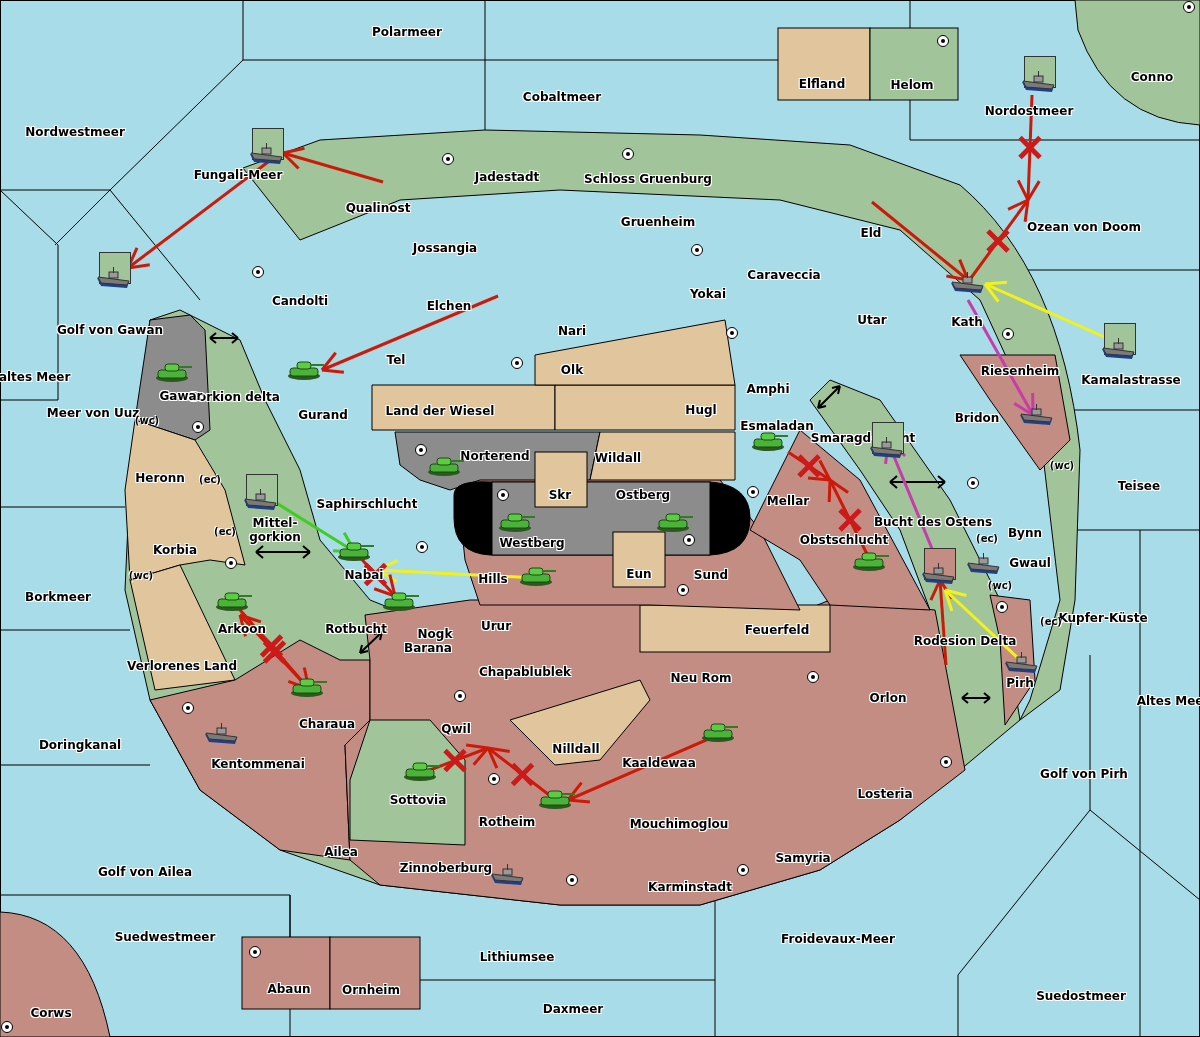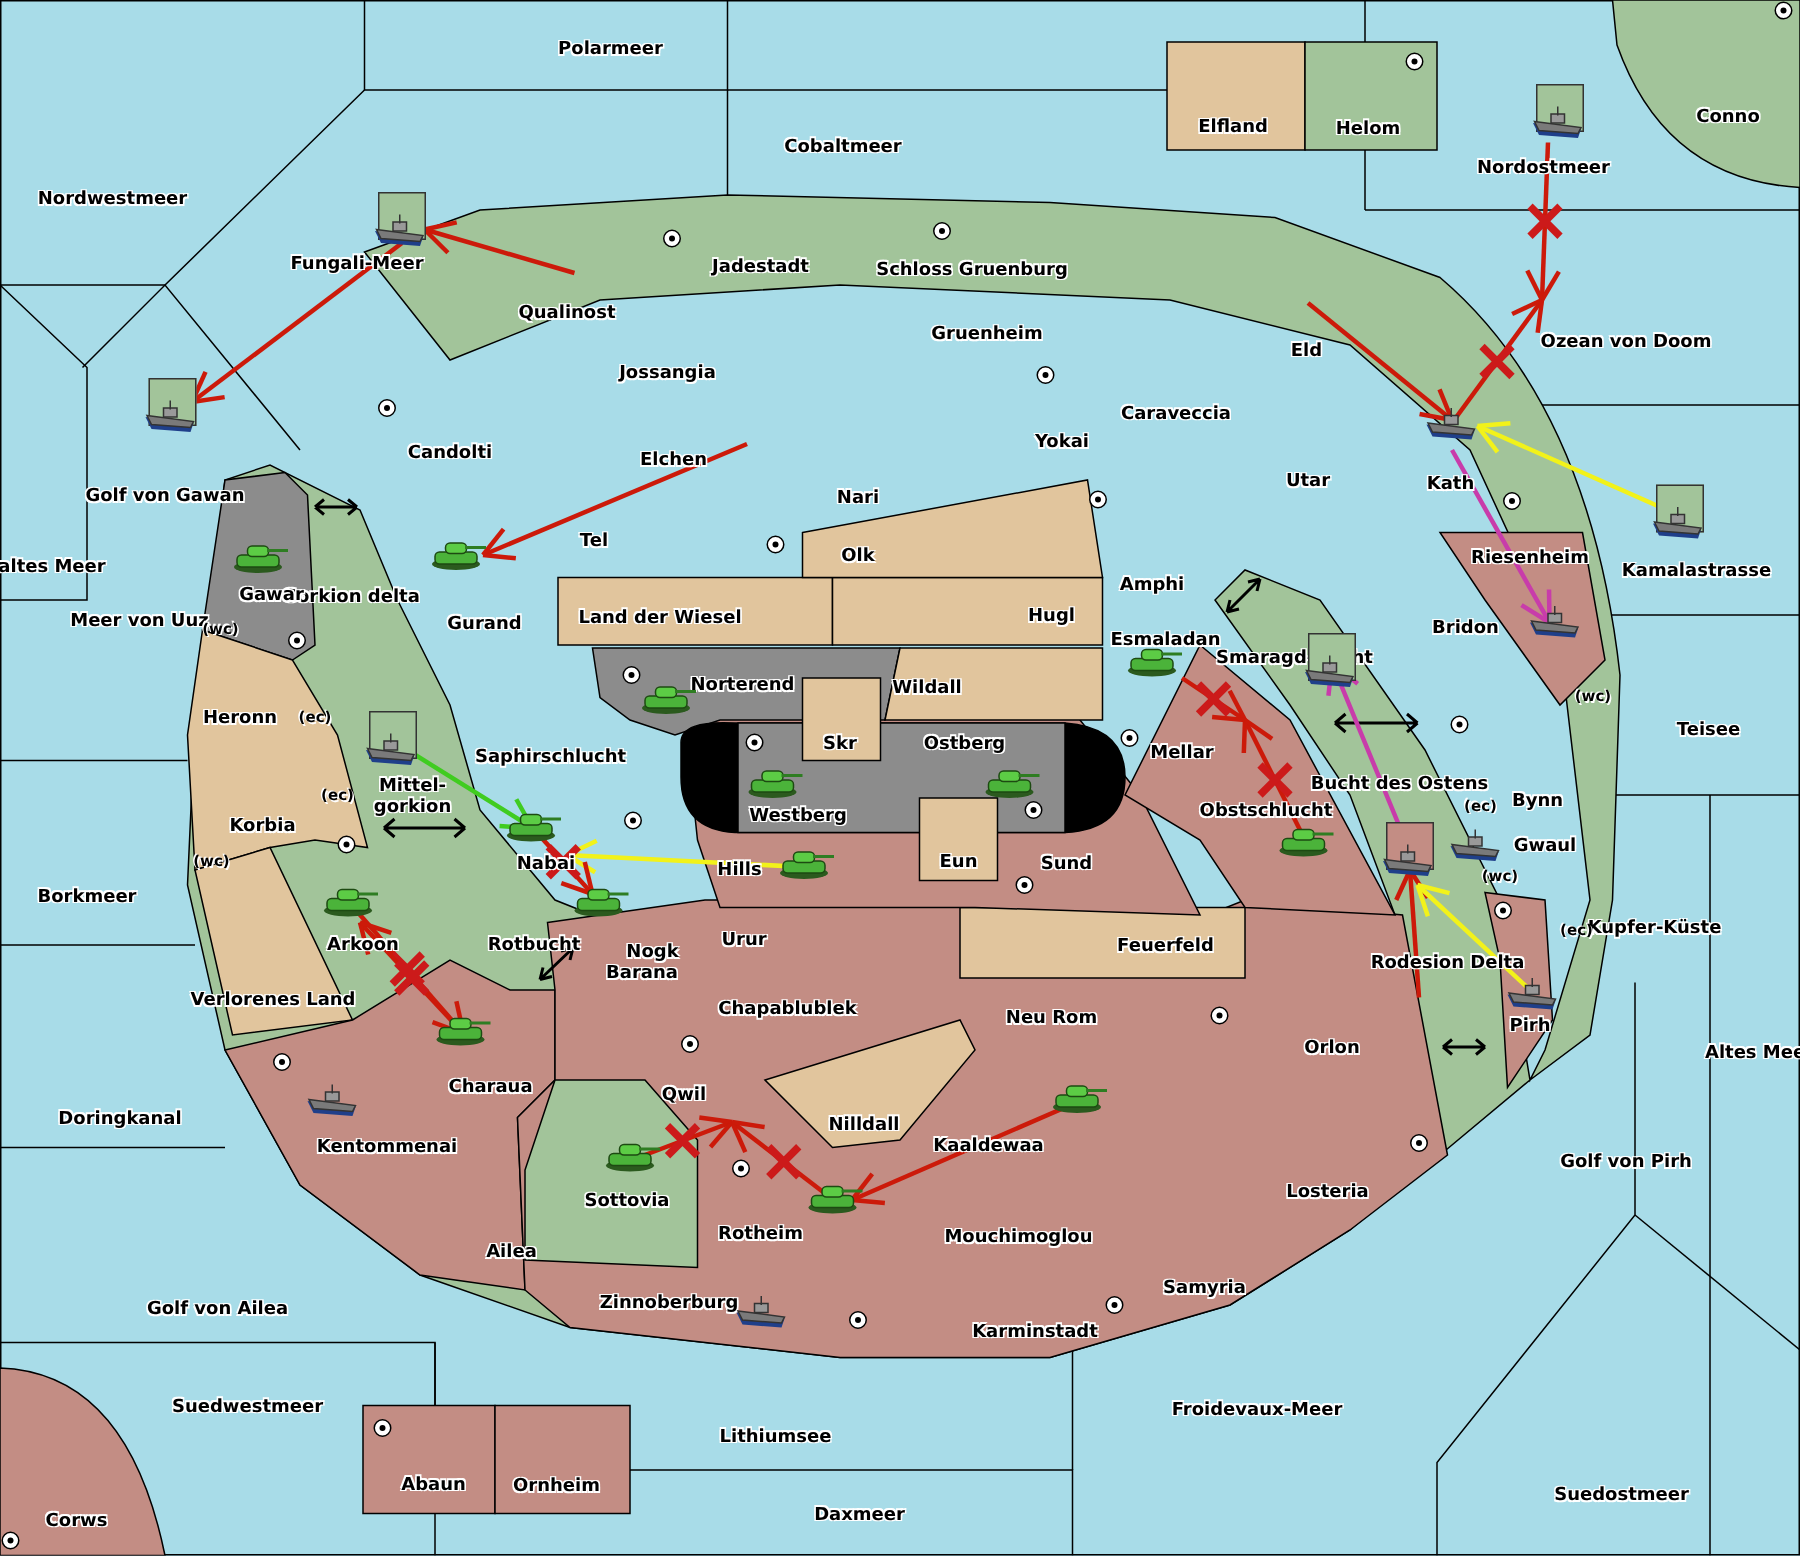--- a/index.html
+++ b/index.html
@@ -313,21 +313,21 @@
       <div class="lbl" style="left: 576px; top: 749px;">Nilldall</div>
       <div class="lbl" style="left: 258px; top: 764px;">Kentommenai</div>
       <div class="sc" style="left: 188px; top: 708px;"></div>
       <div class="lbl" style="left: 659px; top: 763px;">Kaaldewaa</div>
       <div class="lbl" style="left: 418px; top: 800px;">Sottovia</div>
       <div class="lbl" style="left: 507px; top: 822px;">Rotheim</div>
       <div class="sc" style="left: 494px; top: 779px;"></div>
       <div class="lbl" style="left: 679px; top: 824px;">Mouchimoglou</div>
       <div class="lbl" style="left: 885px; top: 794px;">Losteria</div>
       <div class="sc" style="left: 946px; top: 762px;"></div>
-      <div class="lbl" style="left: 341px; top: 834px;">Ailea</div>
+      <div class="lbl" style="left: 341px; top: 852px;">Ailea</div>
       <div class="lbl" style="left: 803px; top: 858px;">Samyria</div>
       <div class="lbl" style="left: 446px; top: 868px;">Zinnoberburg</div>
       <div class="sc" style="left: 572px; top: 880px;"></div>
       <div class="lbl" style="left: 690px; top: 887px;">Karminstadt</div>
       <div class="sc" style="left: 743px; top: 870px;"></div>
       <div class="lbl" style="left: 289px; top: 989px;">Abaun</div>
       <div class="sc" style="left: 255px; top: 952px;"></div>
       <div class="lbl" style="left: 371px; top: 990px;">Ornheim</div>
       <div class="lbl" style="left: 51px; top: 1013px;">Corws</div>
       <div class="sc" style="left: 7px; top: 1027px;"></div>

